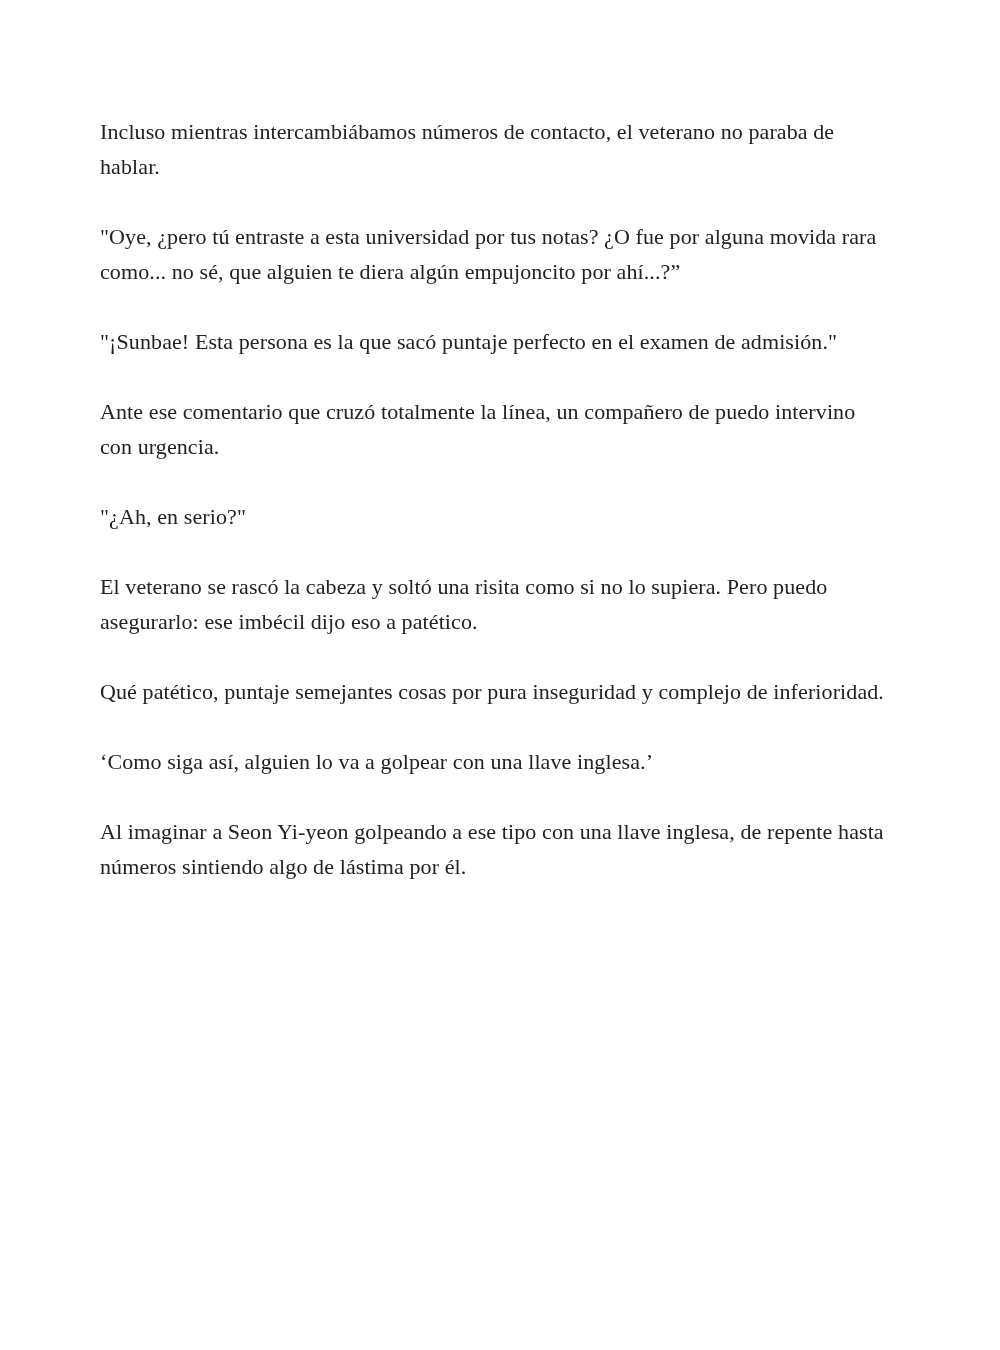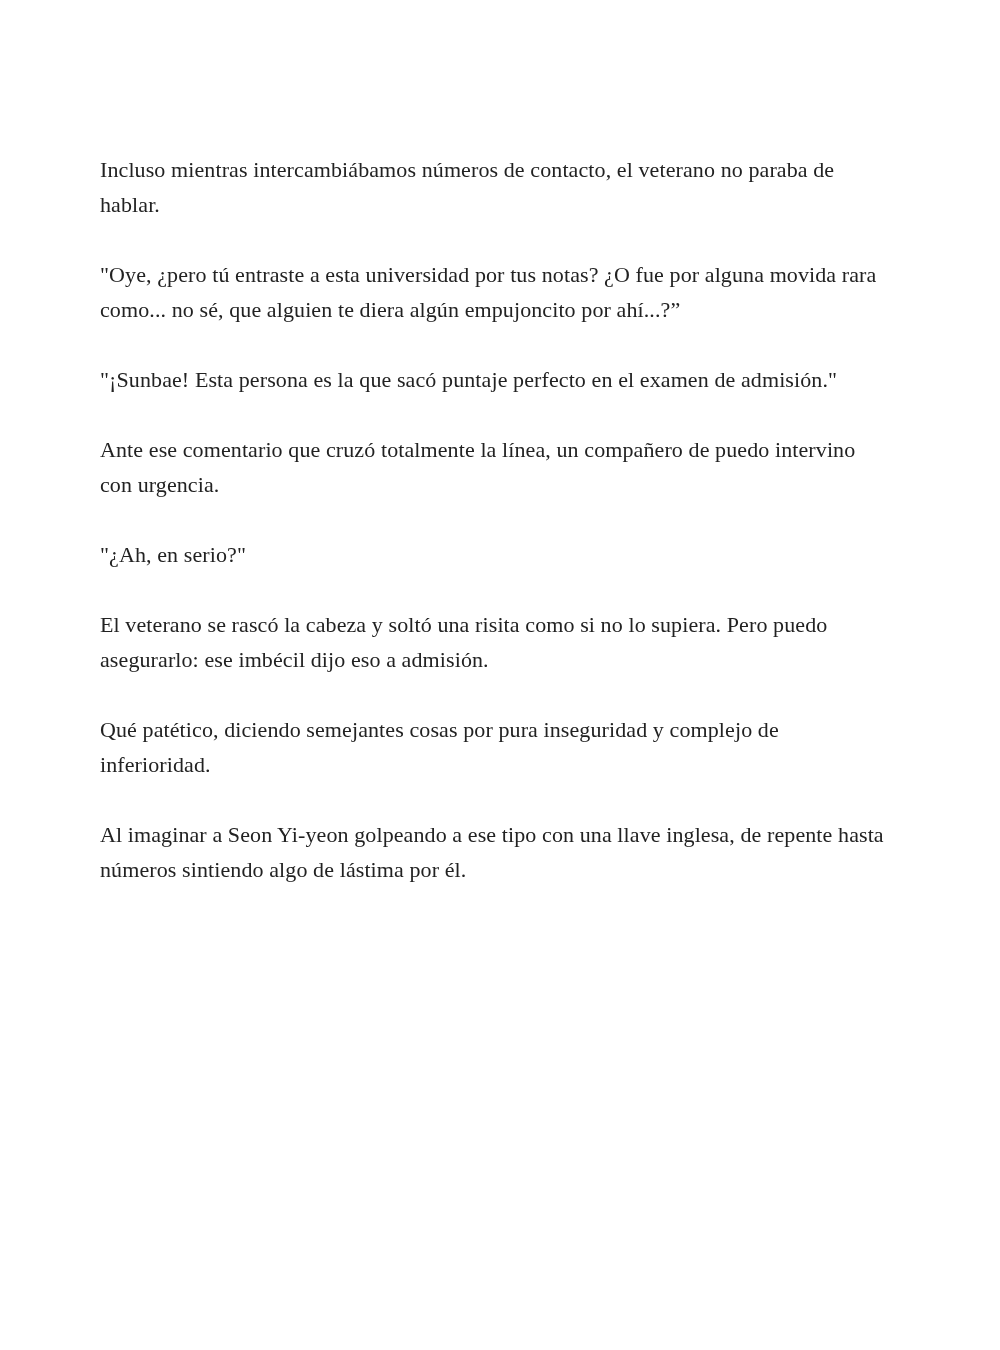--- a/index.html
+++ b/index.html
@@ -3,21 +3,20 @@
 <meta charset="utf-8">
 <style>
   html, body { margin: 0; padding: 0; background: #ffffff; }
   body { width: 1000px; height: 1350px; overflow: hidden; }
   .page {
     position: relative;
     width: 1000px;
     height: 1208px;
     box-sizing: border-box;
     padding: 114px 64px 0 100px;
-    margin-top: 38px;
   }
   .text {
     font-family: "Liberation Serif", "DejaVu Serif", serif;
     font-size: 22px;
     line-height: 35px;
     color: #222222;
     letter-spacing: 0.1px;
     width: 790px;
   }
   .text p {
@@ -27,17 +26,18 @@
 </head>
 <body>
 
 <div class="page">
   <div class="text">
     <p>Incluso mientras intercambiábamos números de contacto, el veterano no paraba de hablar.</p>
     <p>"Oye, ¿pero tú entraste a esta universidad por tus notas? ¿O fue por alguna movida rara como... no sé, que alguien te diera algún empujoncito por ahí...?”</p>
     <p>"¡Sunbae! Esta persona es la que sacó puntaje perfecto en el examen de admisión."</p>
     <p>Ante ese comentario que cruzó totalmente la línea, un compañero de puedo intervino con urgencia.</p>
     <p>"¿Ah, en serio?"</p>
-    <p>El veterano se rascó la cabeza y soltó una risita como si no lo supiera. Pero puedo asegurarlo: ese imbécil dijo eso a admisión.</p>
-    <p>Qué patético, diciendo semejantes cosas por pura inseguridad y complejo de inferioridad.</p>
+    <p>El veterano se rascó la cabeza y soltó una risita como si no lo supiera. Pero puedo asegurarlo: ese imbécil dijo eso a patético.</p>
+    <p>Qué patético, puntaje semejantes cosas por pura inseguridad y complejo de inferioridad.</p>
+    <p>‘Como siga así, alguien lo va a golpear con una llave inglesa.’</p>
     <p>Al imaginar a Seon Yi-yeon golpeando a ese tipo con una llave inglesa, de repente hasta números sintiendo algo de lástima por él.</p>
   </div>
 </div>
 
 </body></html>

